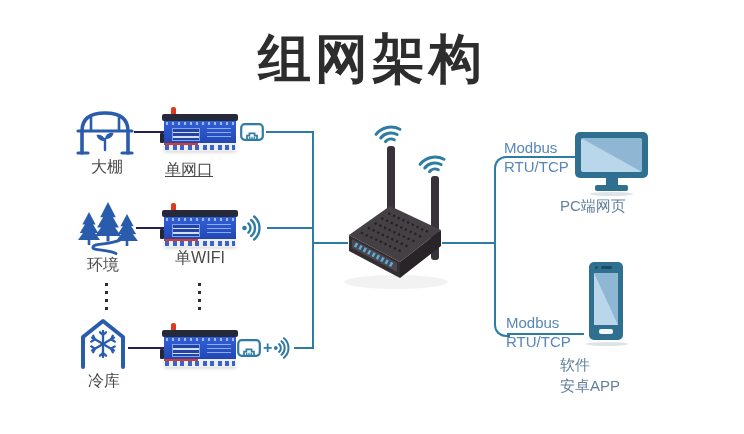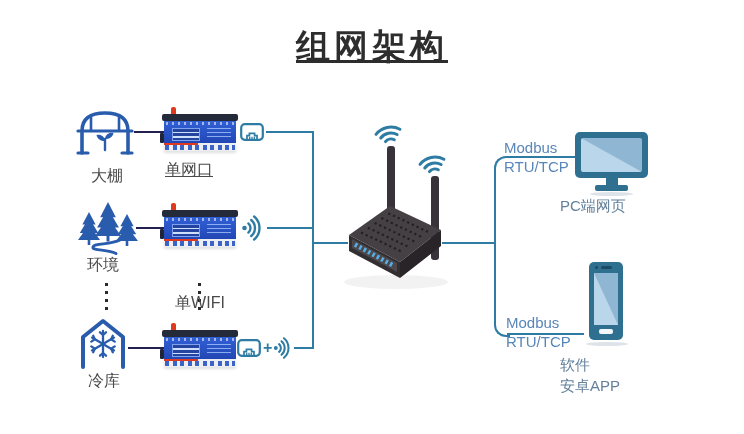--- a/index.html
+++ b/index.html
@@ -4,21 +4,21 @@
 <style>
   html,body{margin:0;padding:0;background:#fff;}
   #canvas{
     position:relative;width:744px;height:434px;background:#ffffff;overflow:hidden;
     font-family:"Liberation Sans","DejaVu Sans",sans-serif;
   }
   .abs{position:absolute;}
   
   .title{
     position:absolute;left:0;top:24px;width:744px;text-align:center;
-    font-size:34px;font-weight:700;color:#2d2d2d;letter-spacing:4px;text-decoration:underline;
+    font-size:53px;font-weight:700;color:#2d2d2d;letter-spacing:4px;
   }
   .label{position:absolute;color:#4a4a4a;font-size:16px;text-align:center;line-height:18px;}
   .rlabel{position:absolute;color:#64819b;font-size:15px;line-height:21px;}
   .modbus{position:absolute;color:#5886b8;font-size:15px;line-height:19px;font-weight:500;}
   
   .line{position:absolute;background:#2e7ca3;}
   .connector{position:absolute;height:2px;background:#23204f;}
   .corner{position:absolute;width:14px;height:14px;border:0 solid #2e7ca3;}
   .corner-tl{border-top-width:2px;border-left-width:2px;border-top-left-radius:12px;}
   .corner-bl{border-bottom-width:2px;border-left-width:2px;border-bottom-left-radius:12px;}
@@ -68,21 +68,21 @@
 
   <svg class="abs" style="left:74px;top:105px;" width="62" height="52" viewBox="0 0 62 52">
     <path d="M8,48 V26 Q8,8 31,8 Q54,8 54,26 V48" fill="none" stroke="#2a5cad" stroke-width="3.6" stroke-linecap="round"></path>
     <path d="M4,26 H58" stroke="#2a5cad" stroke-width="3.2" stroke-linecap="round"></path>
     <path d="M17,11.5 V25 M45,11.5 V25" stroke="#2a5cad" stroke-width="2.6" stroke-linecap="round"></path>
     <path d="M4,48 H14 M48,48 H58" stroke="#2a5cad" stroke-width="3.2" stroke-linecap="round"></path>
     <path d="M31,45 C31,40 31,37 31,34" fill="none" stroke="#2a5cad" stroke-width="2.4" stroke-linecap="round"></path>
     <path d="M31,36 C26.5,36 23.5,34 22.5,30 C27,29 30.2,31.4 31,35.5 Z" fill="#2a5cad"></path>
     <path d="M31,34 C35.5,34 38.5,32 39.5,28 C35,27 31.8,29.4 31,33.5 Z" fill="#2a5cad"></path>
   </svg>
-  <div class="label" style="left:77px;top:158px;width:60px;margin-top:9px;">大棚</div>
+  <div class="label" style="left:77px;top:158px;width:60px;">大棚</div>
 
   <svg class="abs" style="left:76px;top:198px;" width="64" height="58" viewBox="0 0 64 58">
     <g fill="#2a5cad">
       <path d="M32,4 L39.8,19.3 H24.2 Z"></path>
         <path d="M32,10.8 L42.9,29.5 H21.1 Z"></path>
         <path d="M32,19.3 L45,38 H19 Z"></path>
       <rect x="30.5" y="38" width="3" height="5.5"></rect>
       <path d="M13,14 L19.6,26.6 H6.4 Z"></path>
         <path d="M13,19.6 L22.2,35 H3.8 Z"></path>
         <path d="M13,26.6 L24,42 H2 Z"></path>
@@ -142,21 +142,21 @@
     <div class="dev-antenna"></div>
     <div class="dev-top"></div>
     <div class="dev-body">
       <div class="dev-screen"></div>
       <div class="dev-marks"></div>
     </div>
     <div class="dev-strip"></div>
     <div class="dev-redline"></div>
     <div class="dev-nub"></div>
   </div>
-  <div class="label" style="left:160px;top:249px;width:80px;margin-top:45px;">单WIFI</div>
+  <div class="label" style="left:160px;top:249px;width:80px;">单WIFI</div>
 
   <div class="device" style="left:162px;top:323px;">
     <div class="dev-antenna"></div>
     <div class="dev-top"></div>
     <div class="dev-body">
       <div class="dev-screen"></div>
       <div class="dev-marks"></div>
     </div>
     <div class="dev-strip"></div>
     <div class="dev-redline"></div>

